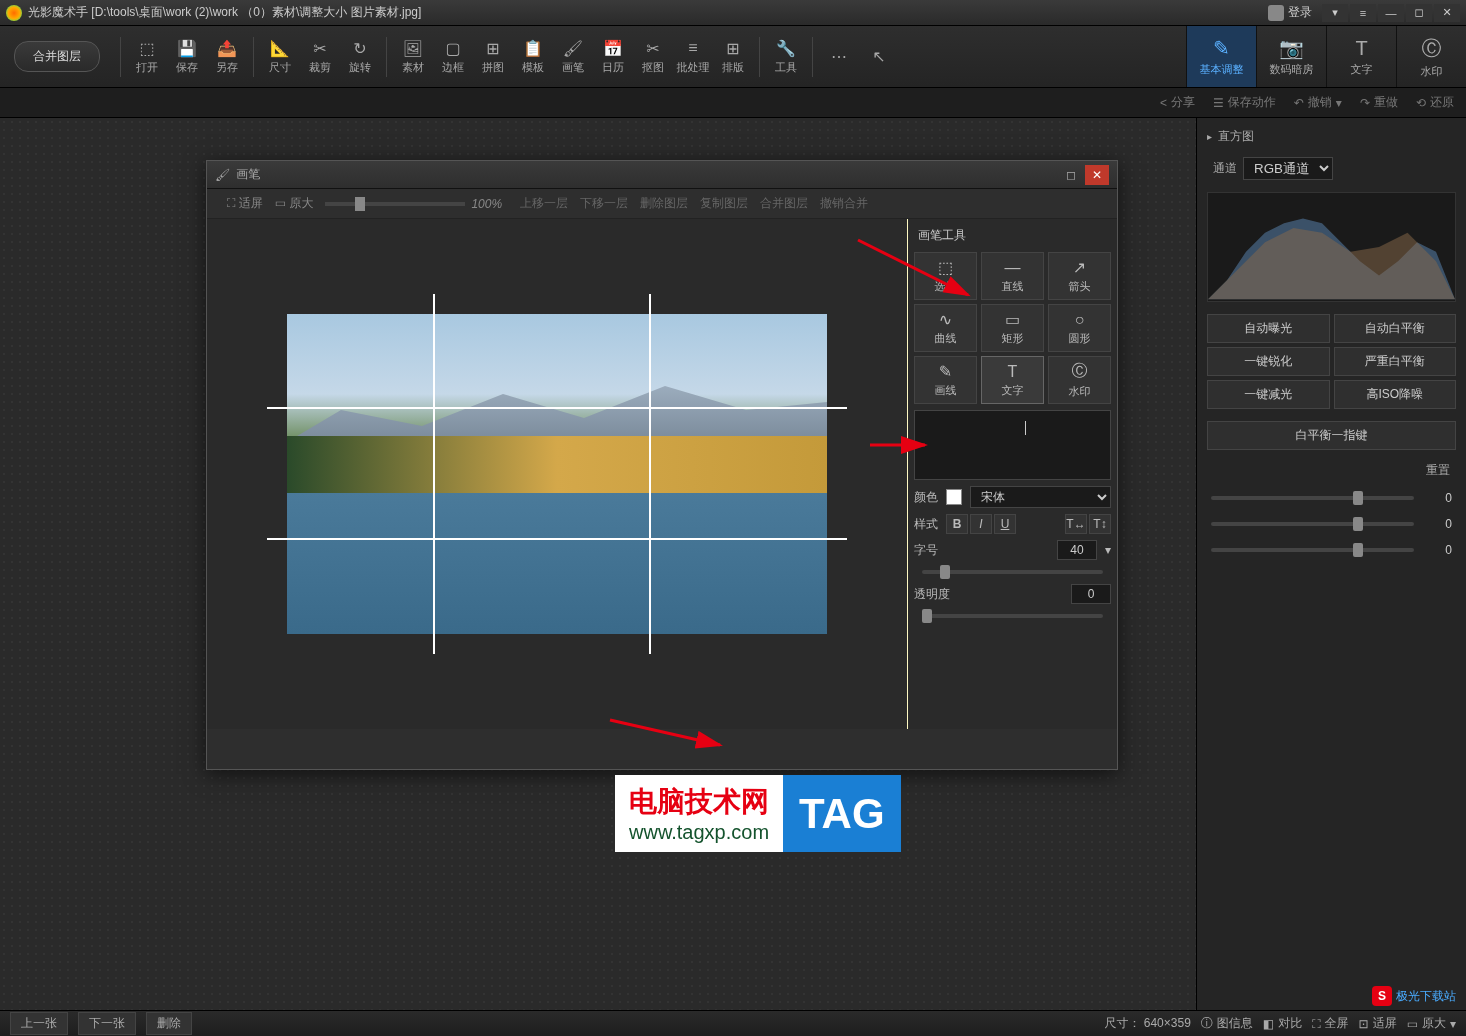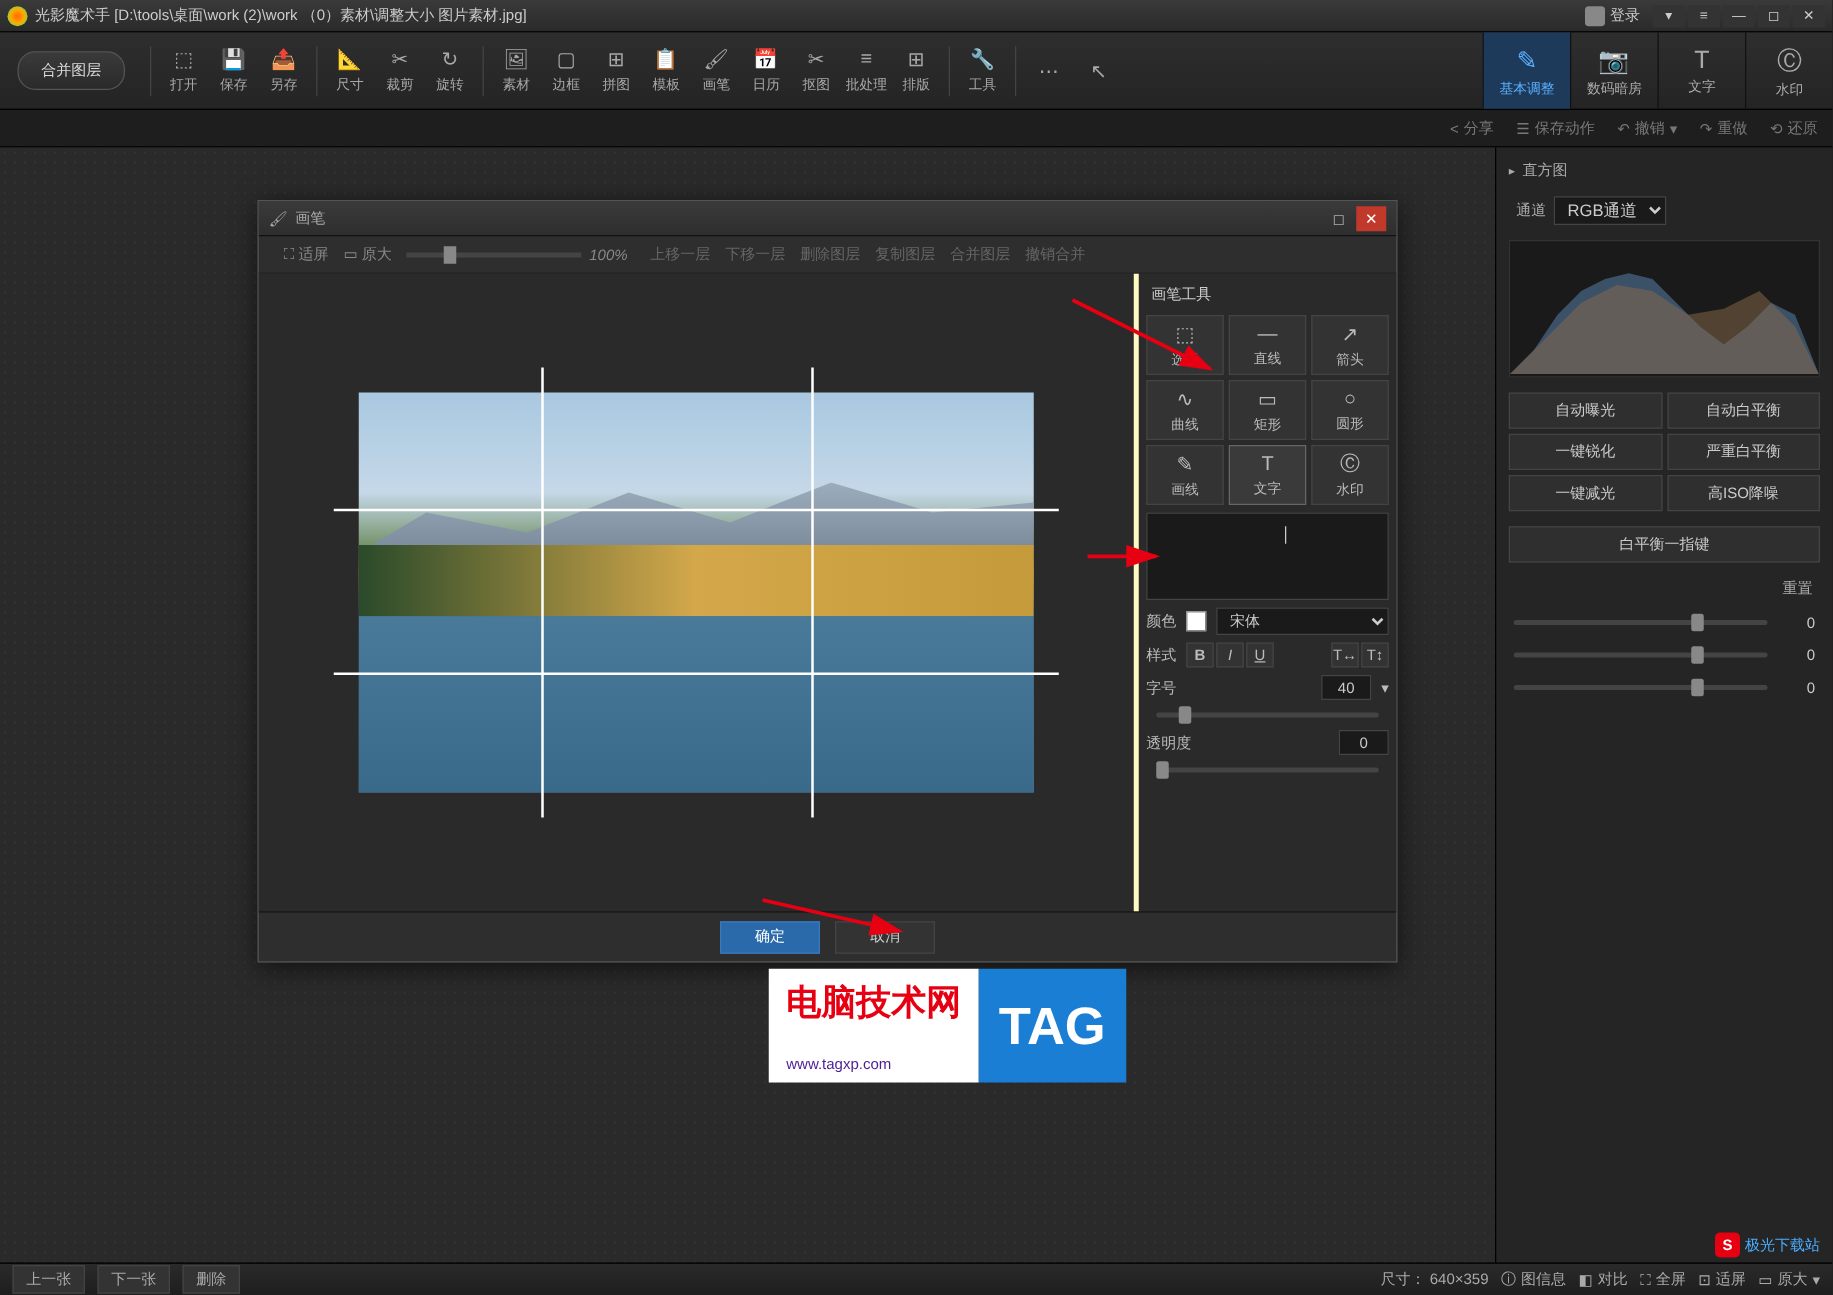--- a/index.html
+++ b/index.html
@@ -58,21 +58,21 @@
 .dlg-canvas { flex: 1; background: #2a2a2a; position: relative; display: flex; align-items: center; justify-content: center; }
 .image-holder { position: relative; width: 540px; height: 320px; }
 .image { width: 100%; height: 100%; background: linear-gradient(to bottom, #a8c8e0 0%, #c5d8e8 25%, #6a8a5a 40%, #d4a84a 45%, #3a6a8a 55%, #5a8aaa 100%); position: relative; overflow: hidden; }
 .mountains { position: absolute; top: 15%; left: 0; right: 0; height: 25%; background: linear-gradient(to top, #7a8a9a, #aabbcc); clip-path: polygon(0 100%, 10% 60%, 25% 80%, 40% 40%, 55% 70%, 70% 30%, 85% 60%, 100% 50%, 100% 100%); }
 .trees { position: absolute; top: 38%; left: 0; right: 0; height: 18%; background: linear-gradient(to right, #2a4a2a, #d4a84a, #c49a3a); }
 .reflection { position: absolute; bottom: 0; left: 0; right: 0; height: 44%; background: linear-gradient(to bottom, #4a7a9a, #3a6a8a); }
 .grid-overlay { position: absolute; inset: 0; pointer-events: none; }
 .grid-overlay .gl { position: absolute; background: #fff; }
 .grid-overlay .h { left: -20px; right: -20px; height: 2px; }
 .grid-overlay .v { top: -20px; bottom: -20px; width: 2px; }
-.dlg-side { width: 210px; background: #2a2a2a; border-left: 4px solid #fef9c3; padding: 6px; display: flex; flex-direction: column; gap: 6px; position: relative; }
+.dlg-side { width: 210px; background: #2a2a2a; border-left: 1px solid #fef9c3; padding: 6px; display: flex; flex-direction: column; gap: 6px; position: relative; }
 .side-title { color: #ccc; padding: 2px 4px; }
 .tool-grid { display: grid; grid-template-columns: repeat(3,1fr); gap: 4px; }
 .tgbtn { background: #333; border: 1px solid #444; height: 48px; display: flex; flex-direction: column; align-items: center; justify-content: center; gap: 2px; cursor: pointer; color: #bbb; font-size: 11px; }
 .tgbtn.active { background: #3a3a3a; border-color: #666; }
 .text-input { height: 70px; background: #1a1a1a; border: 1px solid #444; position: relative; }
 .text-input .cursor { position: absolute; left: 110px; top: 10px; width: 1px; height: 14px; background: #ccc; }
 .prop-row { display: flex; align-items: center; gap: 8px; font-size: 12px; color: #bbb; }
 .prop-row .swatch { width: 16px; height: 16px; background: #fff; border: 1px solid #888; }
 .prop-row select, .prop-row .numbox { background: #1a1a1a; border: 1px solid #444; color: #ccc; padding: 2px 6px; font-size: 12px; }
 .prop-row .numbox { width: 40px; text-align: center; }
@@ -83,21 +83,21 @@
 .dbtn { width: 80px; height: 26px; display: flex; align-items: center; justify-content: center; cursor: pointer; border: 1px solid #444; }
 .dbtn.ok { background: #2a6aaa; color: #fff; border-color: #3a7abb; }
 .dbtn.cancel { background: #333; color: #ccc; }
 
 .arrow { position: absolute; z-index: 50; pointer-events: none; }
 .arrow svg { overflow: visible; }
 
 .watermark { position: absolute; left: 615px; top: 775px; z-index: 100; display: flex; }
 .wm1 { background: #fff; padding: 8px 14px; }
 .wm1 .l1 { color: #e60012; font-size: 28px; font-weight: bold; }
-.wm1 .l2 { color: #4c1d95; font-size: 12px; margin-top: 23px; }
+.wm1 .l2 { color: #14532d; font-size: 20px; }
 .wm2 { background: #1a7fd4; color: #fff; font-size: 42px; font-weight: bold; padding: 8px 16px; display: flex; align-items: center; }
 
 .statusbar { position: absolute; bottom: 0; left: 0; right: 0; height: 26px; background: linear-gradient(#2a2a2a,#1e1e1e); display: flex; align-items: center; padding: 0 10px; gap: 10px; color: #aaa; border-top: 1px solid #000; }
 .statusbar .sbtn { background: #333; border: 1px solid #444; padding: 2px 10px; cursor: pointer; }
 .statusbar .spacer { flex: 1; }
 .statusbar .sitem { display: flex; gap: 4px; align-items: center; }
 .bottom-logo { position: absolute; right: 10px; bottom: 30px; display: flex; align-items: center; gap: 4px; z-index: 5; }
 .bottom-logo .badge { width: 20px; height: 20px; background: #e60012; border-radius: 4px; color: #fff; display: flex; align-items: center; justify-content: center; font-weight: bold; }
 </style>
 </head>
@@ -397,24 +397,20 @@
         <span>透明度</span>
         <div style="flex:1"></div>
         <div class="numbox">0</div>
       </div>
       <div class="slider-row">
           <div class="sl">
             <div class="thumb" style="left:0%"></div>
           </div>
         </div>
     </div>
-  </div>
-  <div class="dlg-footer">
-    <div class="dbtn ok">确定</div>
-    <div class="dbtn cancel">取消</div>
   </div>
 </div>
 
 <div class="arrow" style="left:858px;top:240px"><svg width="120" height="60">
       <defs>
         <marker id="ah1" markerWidth="10" markerHeight="10" refX="8" refY="3" orient="auto">
           <path d="M0,0 L0,6 L9,3 z" fill="#e60012"></path>
         </marker>
       </defs>
       <line x1="0" y1="0" x2="110" y2="55" stroke="#e60012" stroke-width="3" marker-end="url(#ah1)"></line>

